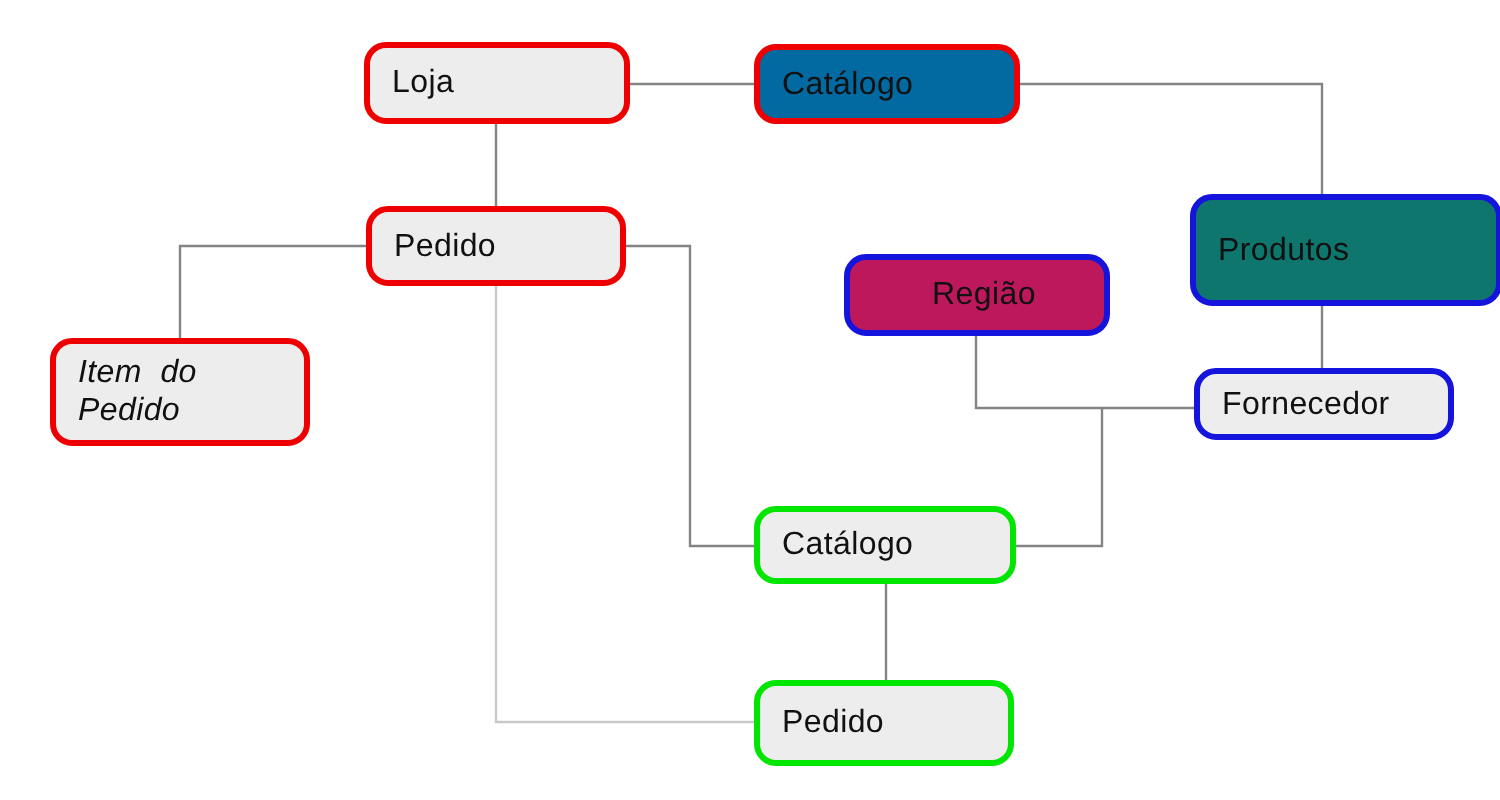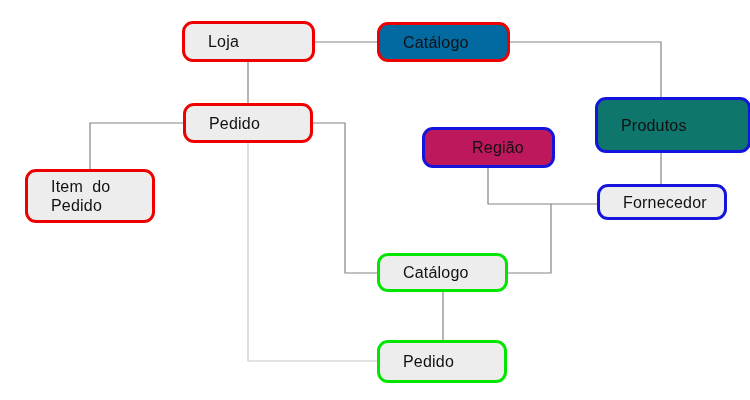--- a/index.html
+++ b/index.html
@@ -23,21 +23,21 @@
     height: 400px;
   }
   .node {
     position: absolute;
     box-sizing: border-box;
     border-radius: 11px;
     border-style: solid;
     border-width: 3px;
     display: flex;
     align-items: center;
-    padding-left: 23px;
+    padding-left: 11px;
     padding-right: 4px;
     cursor: default;
   }
   .node .label {
     font-size: 16px;
     line-height: 19px;
     color: #111111;
     white-space: pre;
     letter-spacing: 0.2px;
   }
@@ -65,21 +65,21 @@
   <div id="nodes-layer">
       <div class="node" style="left: 182px; top: 21px; width: 133px; height: 41px; background: rgb(237, 237, 237); border-color: rgb(238, 0, 0);">
         <span class="label">Loja</span>
       </div>
       <div class="node" style="left: 377px; top: 22px; width: 133px; height: 40px; background: #0369a1; border-color: rgb(238, 0, 0);">
         <span class="label">Catálogo</span>
       </div>
       <div class="node" style="left: 183px; top: 103px; width: 130px; height: 40px; background: rgb(237, 237, 237); border-color: rgb(238, 0, 0);">
         <span class="label">Pedido</span>
       </div>
-      <div class="node" style="left: 25px; top: 169px; width: 130px; height: 54px; background: rgb(237, 237, 237); border-color: rgb(238, 0, 0);">
+      <div class="node" style="left: 25px; top: 169px; width: 130px; height: 54px; background: rgb(237, 237, 237); border-color: rgb(238, 0, 0); font-style: italic;">
         <span class="label">Item  do
 Pedido</span>
       </div>
       <div class="node" style="left: 422px; top: 127px; width: 133px; height: 41px; background: #be185d; border-color: rgb(20, 20, 221); justify-content: center;">
         <span class="label">Região</span>
       </div>
       <div class="node" style="left: 595px; top: 97px; width: 156px; height: 56px; background: #0f766e; border-color: rgb(20, 20, 221);">
         <span class="label">Produtos</span>
       </div>
       <div class="node" style="left: 597px; top: 184px; width: 130px; height: 36px; background: rgb(237, 237, 237); border-color: rgb(20, 20, 221);">

